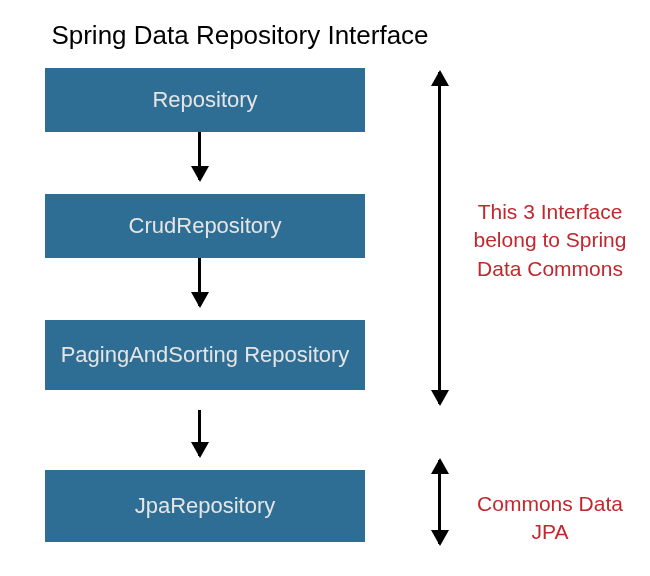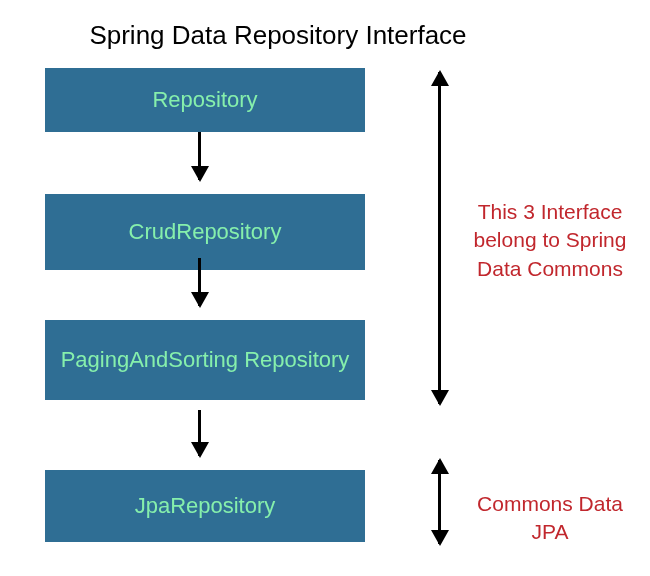--- a/index.html
+++ b/index.html
@@ -12,40 +12,39 @@
     }
     .title {
       position: absolute;
       top: 20px;
       left: 0;
       width: 480px;
       text-align: center;
       font-size: 26px;
       font-weight: 400;
       color: #000;
-      margin-left: 38px;
     }
     .box {
       position: absolute;
       width: 320px;
       left: 45px;
       background: #2f6e94;
-      color: #86efac;
+      color: #e5e5e5;
       font-size: 22px;
       font-weight: 400;
       display: flex;
       align-items: center;
       justify-content: center;
       text-align: center;
       line-height: 1.25;
       padding: 4px;
     }
     .box1 { top: 68px;  height: 64px; }
-    .box2 { top: 194px; height: 76px; }
-    .box3 { top: 320px; height: 80px; }
+    .box2 { top: 194px; height: 64px; }
+    .box3 { top: 320px; height: 70px; }
     .box4 { top: 470px; height: 72px; }
 
     .flow-arrow {
       position: absolute;
       left: 198px;
       width: 3px;
       background: #000;
     }
     .flow-arrow::after {
       content: "";

